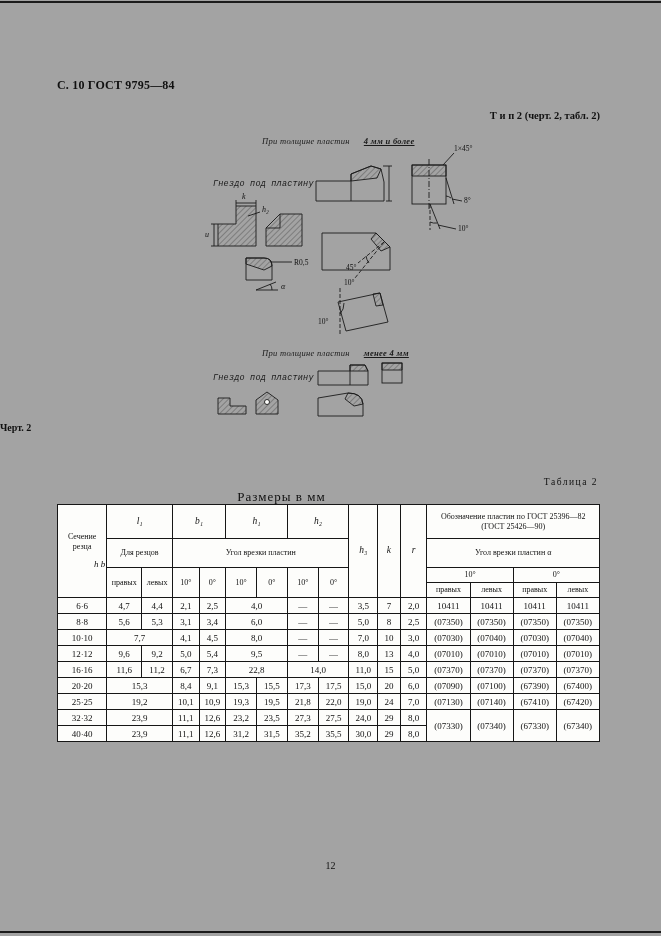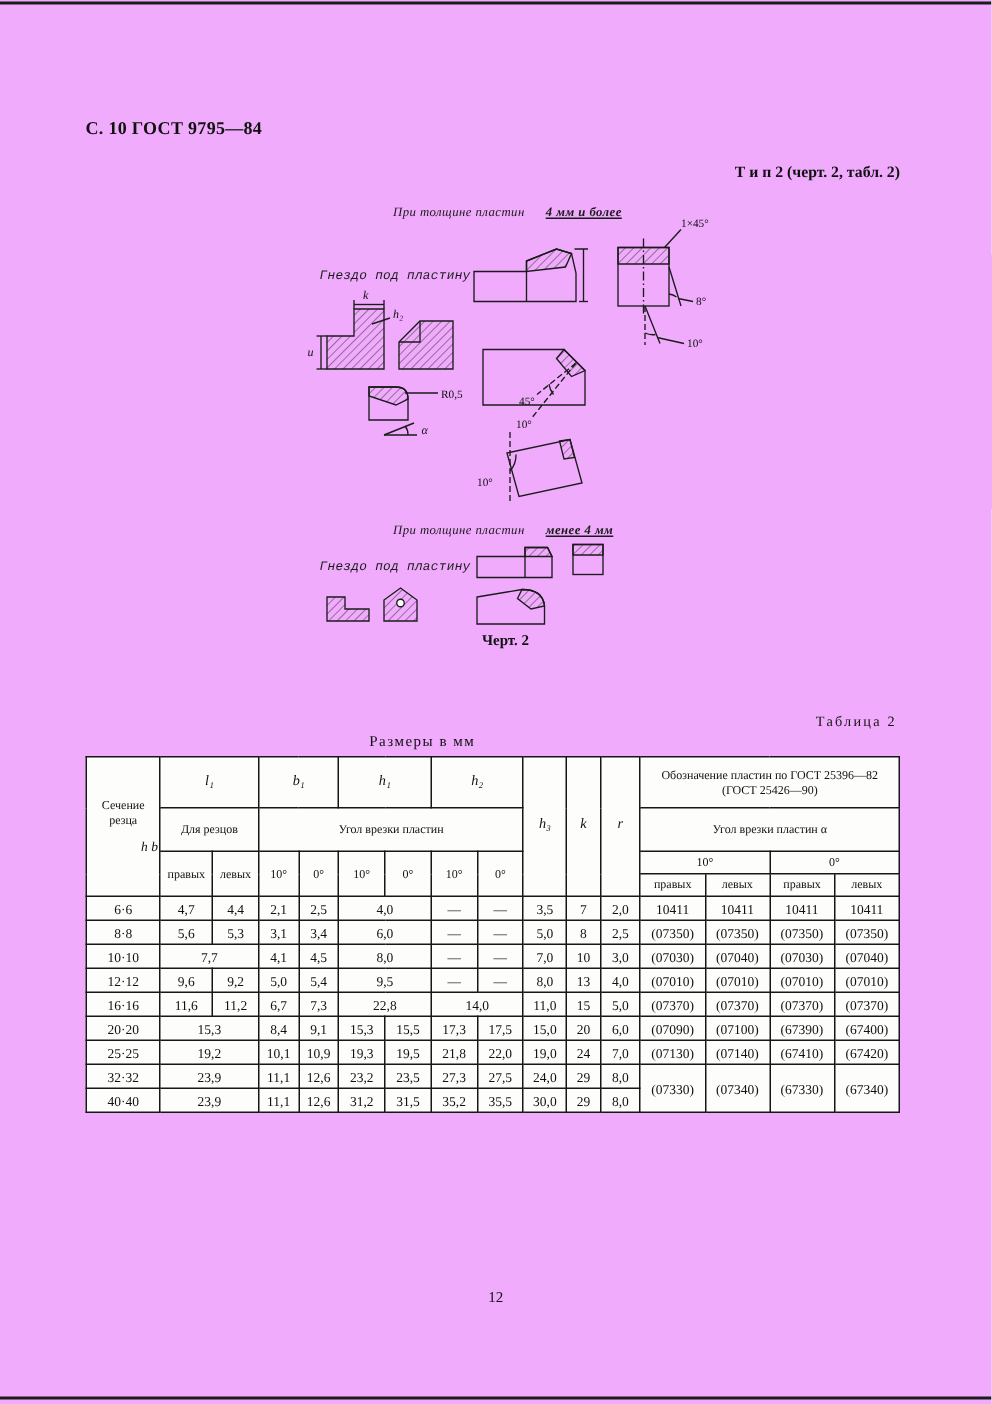--- a/index.html
+++ b/index.html
@@ -1,41 +1,41 @@
 <!DOCTYPE html>
 <html><head>
 <meta charset="utf-8">
 <style>
   * { margin:0; padding:0; box-sizing:border-box; }
   html,body { background:#e8e8e8; }
   body { width:661px; height:936px; font-family:"Liberation Serif", serif; color:#111; }
-  .page { position:relative; width:661px; height:936px; background:#f0abfc; overflow:hidden; }
+  .page { position:relative; width:661px; height:936px; background:#a3a3a3; overflow:hidden; }
   .scan-line { position:absolute; left:0; right:0; background:#1c1c1c; }
   .scan-top { top:1px; height:2px; }
   .scan-bottom { bottom:3px; height:2px; }
 
   .doc-header { position:absolute; left:57px; top:78px; font-weight:bold; font-size:12px; letter-spacing:0.2px; }
   .fig-title { position:absolute; left:0; top:110px; width:600px; text-align:right; font-weight:bold; font-size:10.5px; }
   .note { position:absolute; font-style:italic; font-size:8.5px; color:#1a1a1a; letter-spacing:0.3px; white-space:nowrap; }
   .note .val { margin-left:14px; text-decoration:underline;font-weight:bold; }
   .note1 { left:262px; top:136px; }
   .note2 { left:262px; top:348px; }
   .pocket-label { position:absolute; font-style:italic; font-size:8.5px; color:#1a1a1a; letter-spacing:0.2px; white-space:nowrap;font-family:Liberation Mono, monospace; }
   .pocket1 { left:213px; top:179px; }
   .pocket2 { left:213px; top:373px; }
-  .fig-caption { position:absolute; left:0; top:422px; width:661px; text-align:center; font-weight:bold; font-size:10px;padding-left:13px; }
+  .fig-caption { position:absolute; left:0; top:422px; width:661px; text-align:left; font-weight:bold; font-size:10px; }
 
   .figure-svg { position:absolute; left:50px; top:130px; }
   .fig-g { stroke:#1b1b1b; stroke-width:0.9; fill:none; }
   .fig-g .h { fill:url(#hatch); }
   .figure-svg text { stroke:none; fill:#111; font-family:"Liberation Serif", serif; font-size:7.5px; font-style:normal; }
   .figure-svg text.i { font-style:italic; font-size:8px; }
 
   .table-label { position:absolute; right:63px; top:477px; font-size:9.5px; letter-spacing:1.5px; }
-  .units-label { position:absolute; left:0; top:489px; width:563px; text-align:center; font-size:10px; letter-spacing:1px; }
+  .units-label { position:absolute; left:0; top:489px; width:563px; text-align:center; font-size:13px; letter-spacing:1px; }
 
   table.gost { position:absolute; left:57px; top:504px; width:543px; border-collapse:collapse; table-layout:fixed; background:#fdfdfb; }
   table.gost th, table.gost td { border:1px solid #161616; text-align:center; vertical-align:middle; font-weight:normal; padding:0 1px; }
   table.gost thead th { font-size:8px; line-height:1.2; }
   table.gost thead th.sym { font-style:italic; font-size:9.5px; }
   table.gost tbody td { height:16px; font-size:9px; }
   .sec-top { font-size:8px; line-height:1.15; }
   .sec-sym { font-style:italic; font-size:9px; margin-top:8px;text-align:right; }
   .hrow1 th { height:34px; }
   .hrow2 th { height:29px; }

